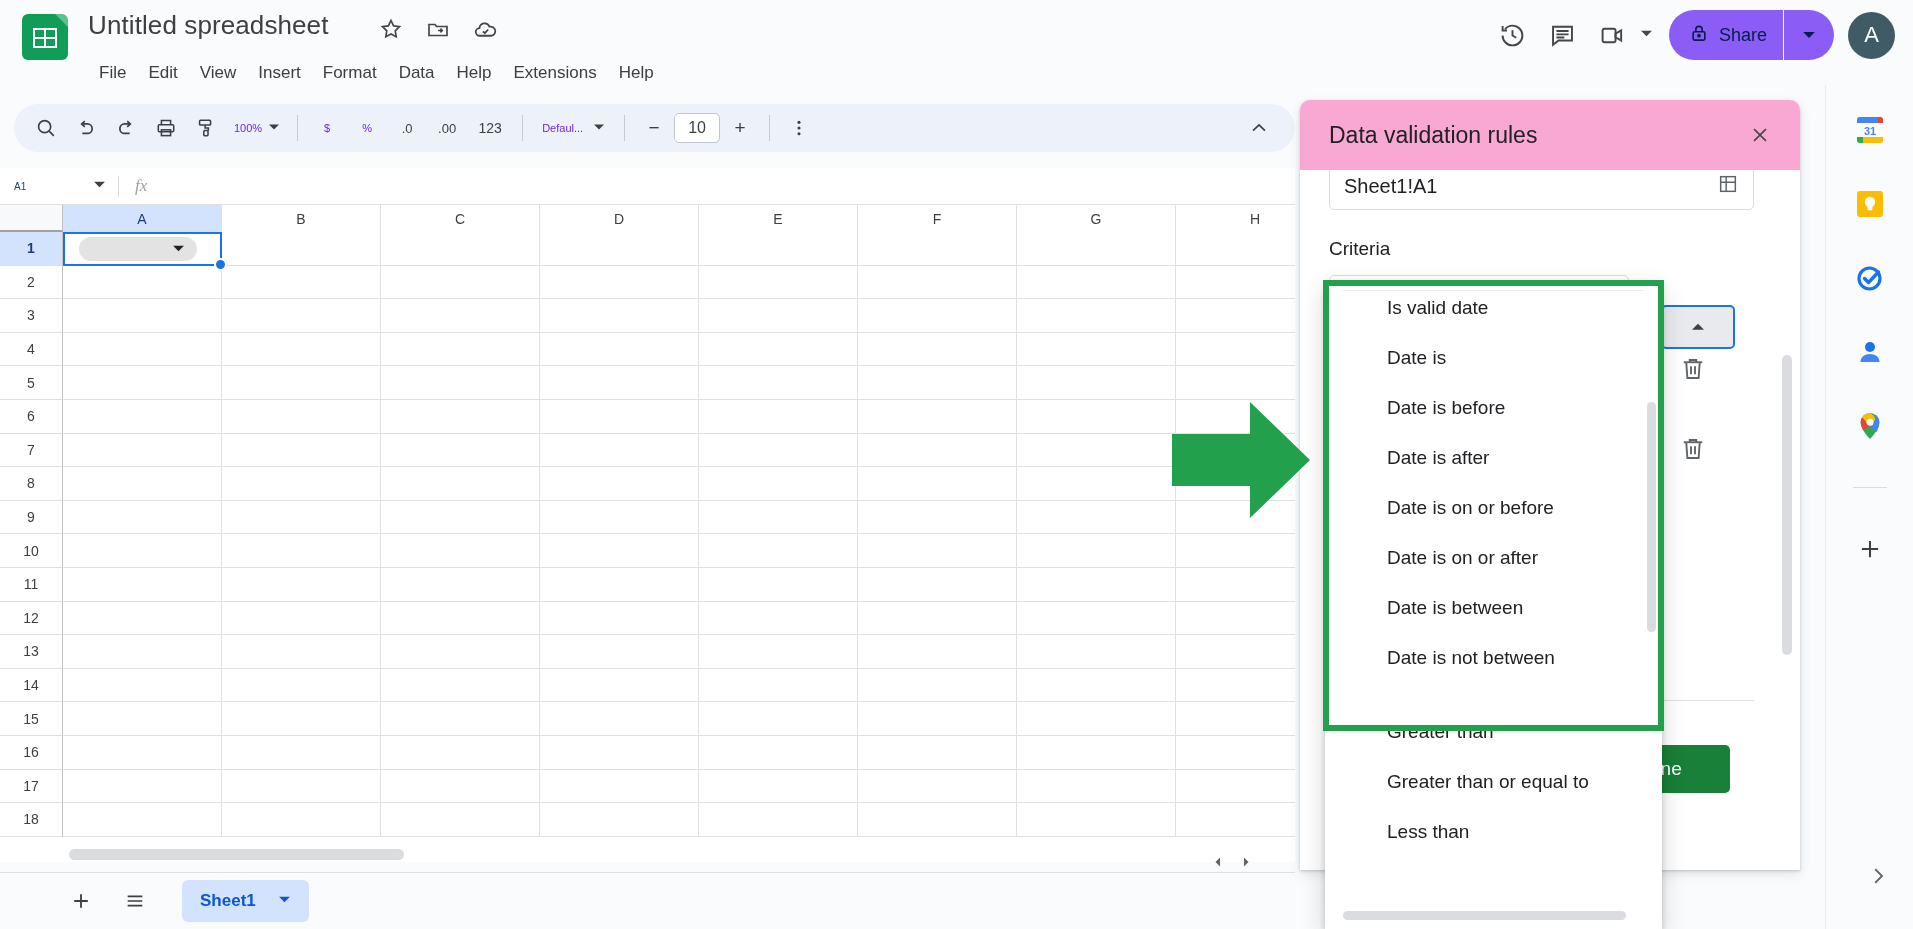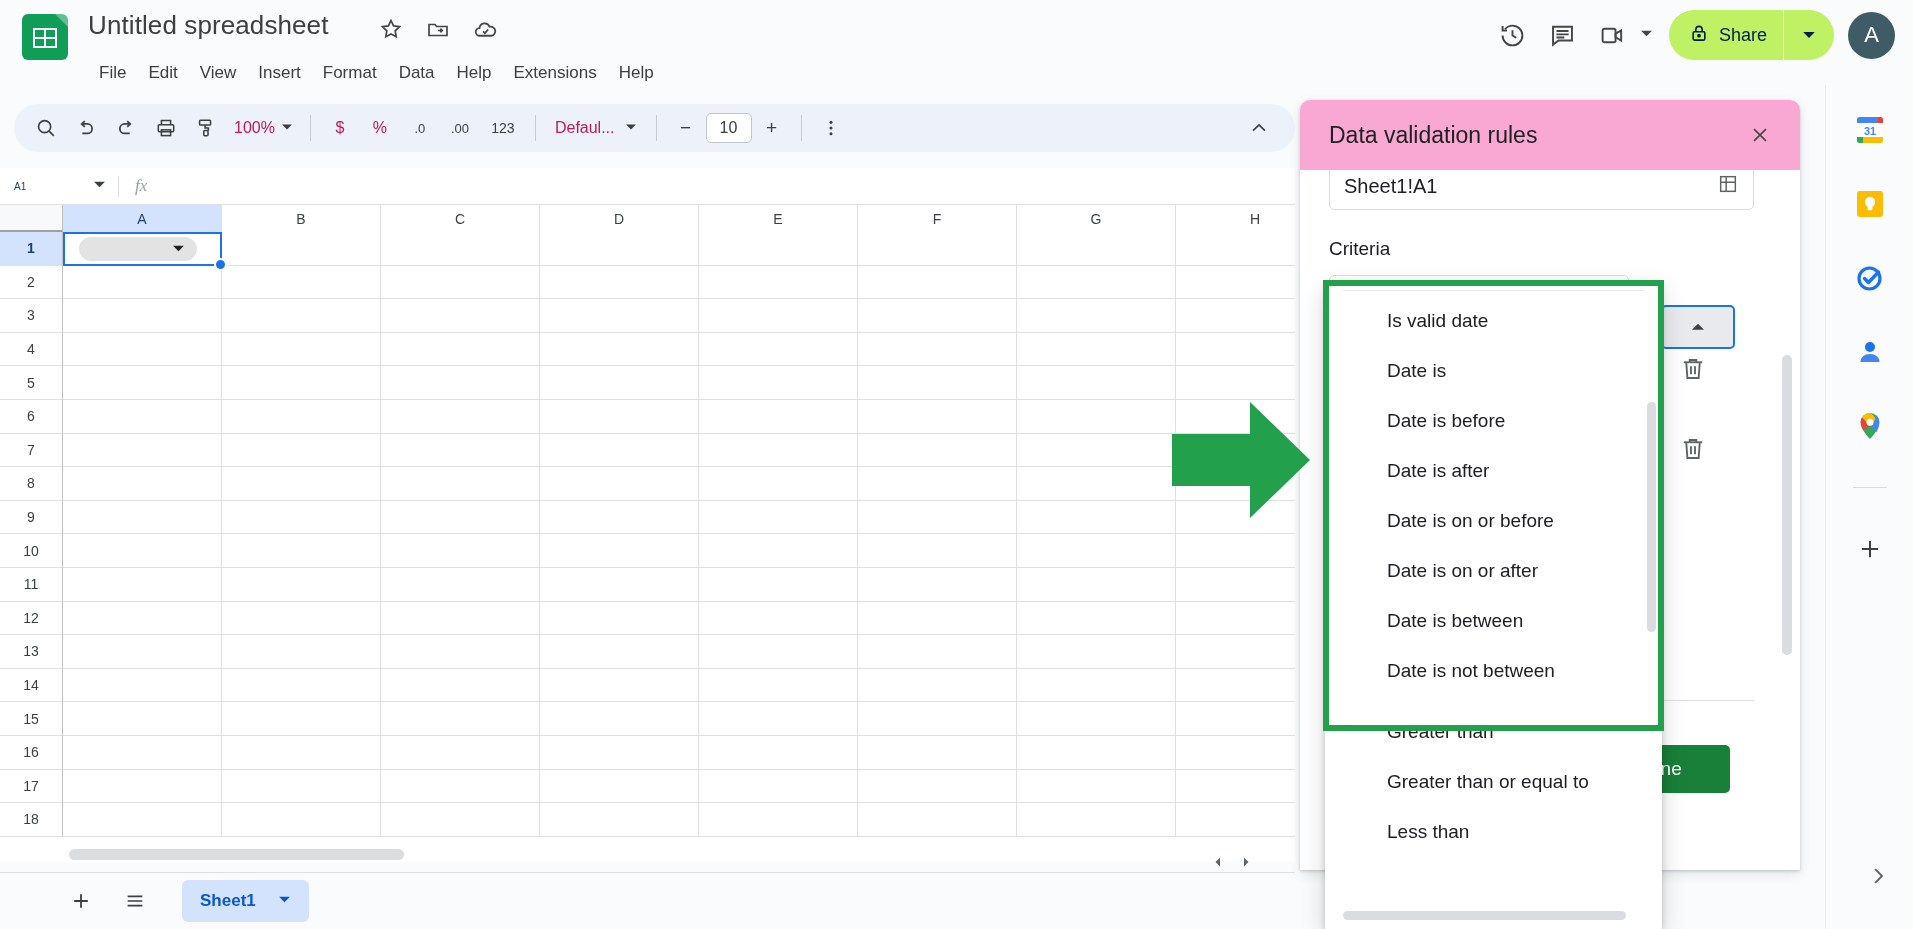--- a/index.html
+++ b/index.html
@@ -29,36 +29,36 @@
   .ti { width: 26px; height: 26px; color: #444746; display:flex; align-items:center; justify-content:center; cursor:pointer; }
   .ti svg { display:block; }
 
   .menubar { position: absolute; left: 88px; top: 60px; display: flex; gap: 0; }
   .menu-item { font-size: 17px; color: #3c4043; padding: 3px 11px; border-radius: 5px; cursor: pointer; white-space: nowrap; }
 
   .top-right { position: absolute; right: 18px; top: 10px; display: flex; align-items: center; gap: 0; }
   .tr-icon { width: 50px; height: 50px; border-radius: 50%; display: flex; align-items: center; justify-content: center;
     color: #444746; cursor: pointer; }
   .meet-wrap { display: flex; align-items: center; gap: 2px; padding-right: 6px; cursor: pointer; }
-  .share-btn { display: flex; align-items: center; height: 50px; background: #bef264; border-radius: 25px;
+  .share-btn { display: flex; align-items: center; height: 50px; background: #8b5cf6; border-radius: 25px;
     margin-left: 10px; cursor: pointer; }
   .share-main { display: flex; align-items: center; gap: 10px; padding: 0 16px 0 20px; height: 100%; }
   .share-label { font-size: 18px; color: #041e49; font-weight: 500; }
   .share-sep { width: 1px; height: 50px; background: #ffffff; }
   .share-caret { padding: 0 18px; display: flex; align-items: center; }
   .avatar { width: 47px; height: 47px; border-radius: 50%; background: #3f5b66; color: #fff;
     display: flex; align-items: center; justify-content: center; font-size: 22px; margin-left: 14px; cursor: pointer; }
 
   
   .toolbar { position: absolute; left: 14px; top: 104px; width: 1281px; height: 48px;
     background: #edf2fa; border-radius: 24px; display: flex; align-items: center; padding: 0 12px; }
   .tb-btn { width: 40px; height: 40px; border-radius: 50%; display: flex; align-items: center; justify-content: center;
     color: #3c4043; cursor: pointer; flex: none; }
   .tb-zoom { display: flex; align-items: center; gap: 6px; padding: 0 8px; height: 34px; border-radius: 6px; cursor: pointer; }
-  .tb-text { font-size: 16px; color: #be185d; }
+  .tb-text { font-size: 11px; color: #6d28d9; }
   .tb-sep { width: 1px; height: 26px; background: #c6cbd2; margin: 0 9px; flex: none; }
   .tb-font { display: flex; align-items: center; gap: 10px; padding: 0 10px; height: 34px; border-radius: 6px; cursor: pointer; }
   .fontsize-box { width: 46px; height: 30px; border: 1px solid #c0c6cd; border-radius: 5px; background: #fff;
     display: flex; align-items: center; justify-content: center; font-size: 16px; color: #3c4043; cursor: text; }
   .tb-collapse { position: absolute; right: 16px; width: 40px; height: 40px; border-radius: 50%;
     display: flex; align-items: center; justify-content: center; cursor: pointer; }
 
   
   .formulabar { position: absolute; left: 0; top: 168px; width: 1295px; height: 37px; background: #fff;
     border-bottom: 1px solid #e0e0e0; display: flex; align-items: center; }
@@ -133,21 +133,21 @@
 
   .dv-pscroll { position: absolute; right: 8px; top: 85px; width: 10px; height: 620px; }
   .dv-pthumb { position: absolute; left: 0; top: 100px; width: 10px; height: 300px; background: #dadce0; border-radius: 5px; cursor: pointer; }
 
   
   .ddmenu { position: absolute; left: 1325px; top: 282px; width: 337px; height: 647px; background: #fff;
     box-shadow: 0 2px 6px rgba(0,0,0,.18), 0 8px 24px rgba(0,0,0,.16); z-index: 60; overflow: hidden; }
   .dd-scrollarea { position: absolute; left: 0; top: 0; width: 337px; height: 625px; }
   .dd-topline { position: absolute; left: 18px; top: 8px; width: 301px; height: 1px; background: #e8eaed; }
   .dd-item { height: 50px; display: flex; align-items: center; padding-left: 62px; font-size: 19px; color: #202124; cursor: pointer; }
-  .dd-group1 { position: absolute; left: 0; top: 14px; width: 337px; }
+  .dd-group1 { position: absolute; left: 0; top: 1px; width: 337px; }
   .dd-group2 { position: absolute; left: 0; top: 425px; width: 337px; }
   .dd-vscroll { position: absolute; right: 6px; top: 120px; width: 9px; height: 390px; }
   .dd-vthumb { position: absolute; left: 0; top: 0; width: 9px; height: 230px; background: #dadce0; border-radius: 5px; cursor: pointer; }
   .dd-hscroll { position: absolute; left: 0; bottom: 6px; width: 337px; height: 14px; }
   .dd-hthumb { position: absolute; left: 18px; top: 2px; width: 283px; height: 9px; background: #dadce0; border-radius: 5px; cursor: pointer; }
 
   
   .greenbox { position: absolute; left: 1323px; top: 280px; width: 341px; height: 451px;
     border: 6px solid #22a04b; z-index: 70; pointer-events: none; }
   

